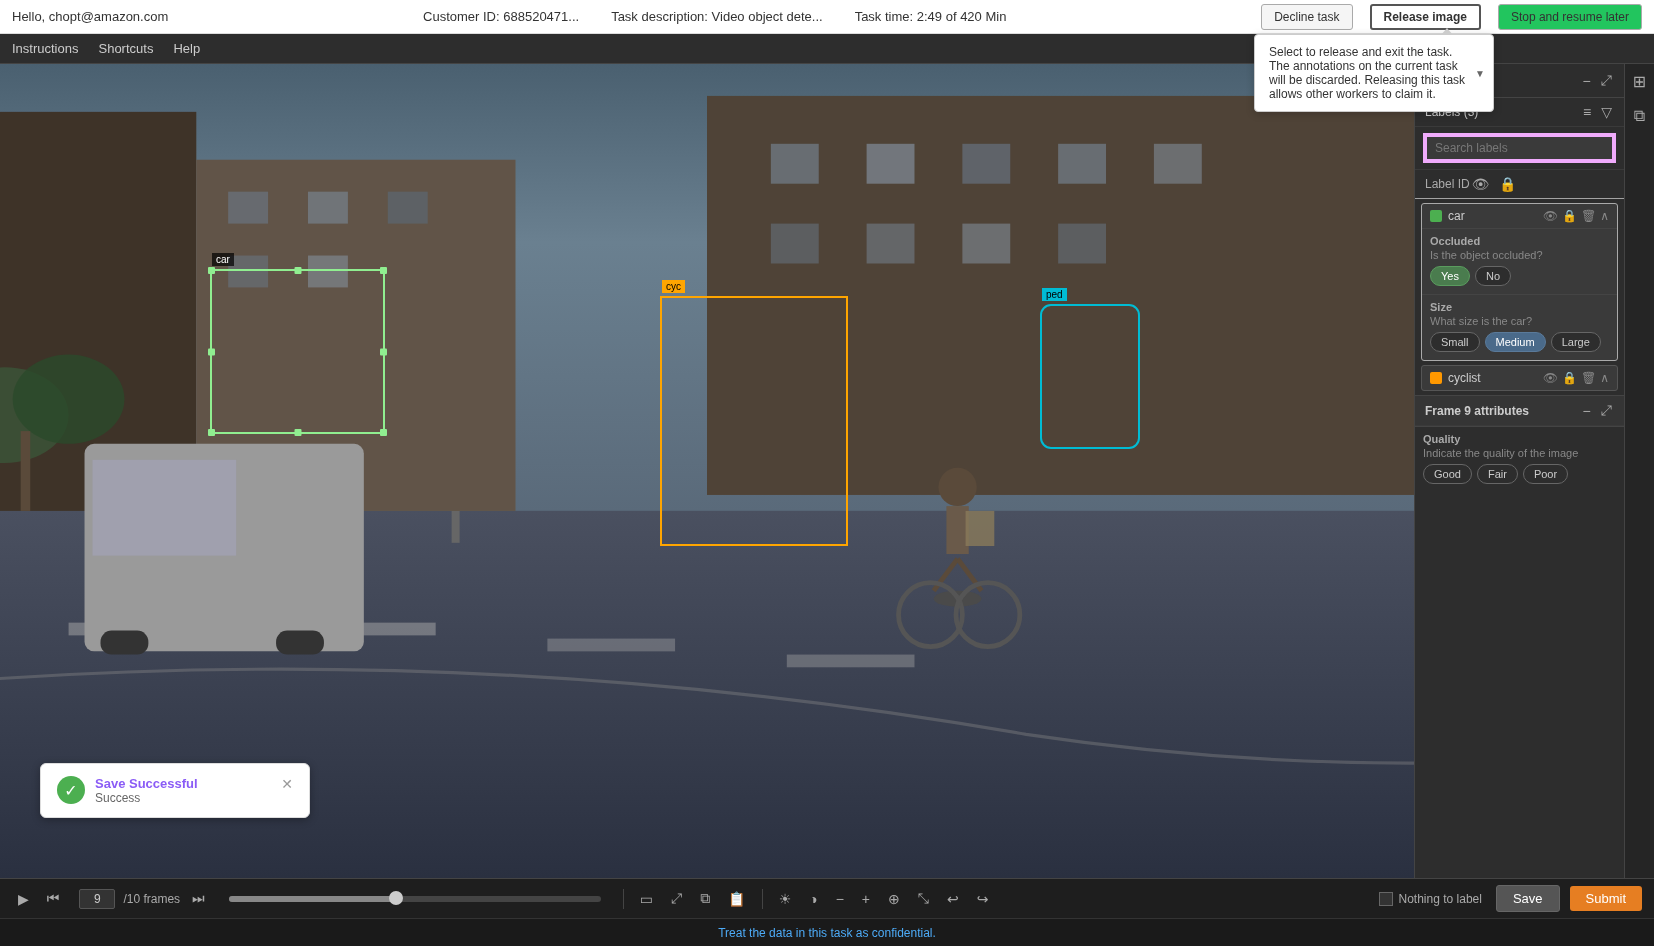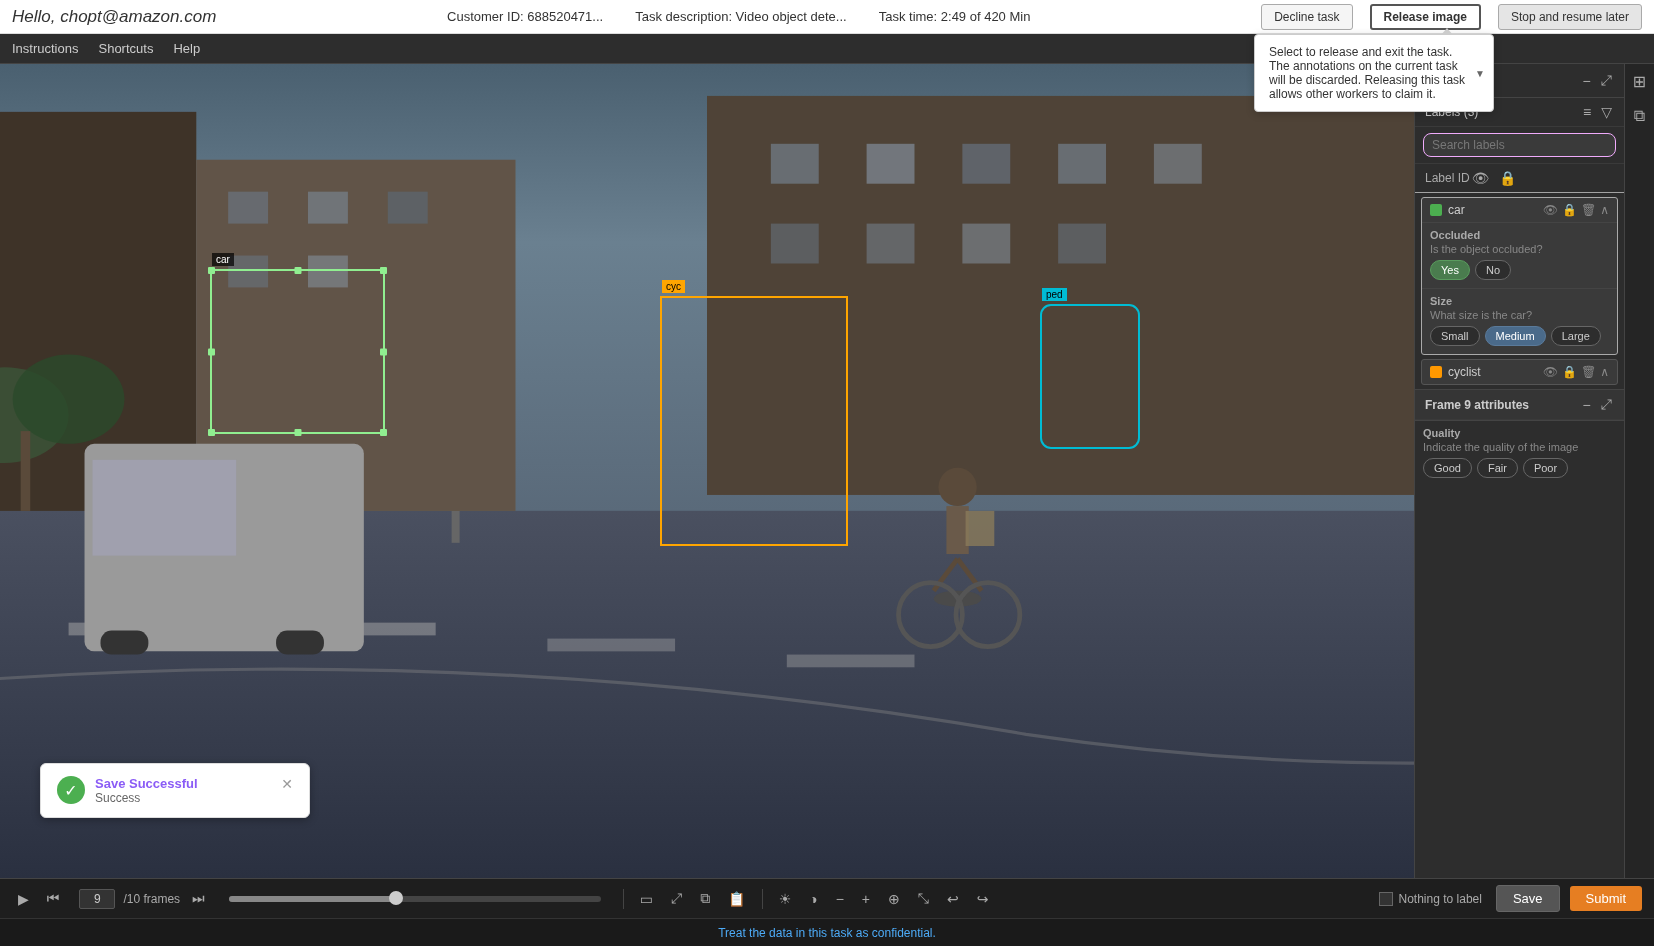--- a/index.html
+++ b/index.html
@@ -4,29 +4,29 @@
   <style>
     * { box-sizing: border-box; margin: 0; padding: 0; }
     body { font-family: Arial, sans-serif; background: #1a1a1a; color: #ccc; width: 1654px; height: 946px; overflow: hidden; font-size: 13px; }
 
     
     #top-bar {
       display: flex; align-items: center; justify-content: space-between;
       background: #fff; color: #333; height: 34px; padding: 0 12px;
       border-bottom: 1px solid #ddd; position: relative; z-index: 100;
     }
-    #top-bar-left { font-size: 17px; font-style: italic; }
+    #top-bar-left { font-size: 13px; }
     #top-bar-center { display: flex; gap: 32px; font-size: 13px; }
     #top-bar-right { display: flex; gap: 17px; }
     .top-btn {
       padding: 4px 12px; border: 1px solid #aaa; background: #f5f5f5;
       cursor: pointer; border-radius: 3px; font-size: 12px; color: #333;
     }
     .top-btn.release { background: #fff; border: 2px solid #555; font-weight: bold; }
-    .top-btn.stop { background: #e5e5e5; }
+    .top-btn.stop { background: #22c55e; }
 
     
     #tooltip {
       position: absolute; top: 34px; right: 160px; z-index: 200;
       background: #fff; border: 1px solid #ccc; border-radius: 4px;
       padding: 10px 14px; width: 240px; font-size: 12px; color: #333;
       box-shadow: 0 2px 8px rgba(0,0,0,0.2);
     }
     #tooltip::before {
       content: ''; position: absolute; top: -7px; right: 40px;
@@ -117,22 +117,22 @@
       padding: 6px 10px; border-bottom: 1px solid #3a3a3a;
     }
     #labels-count { color: #ccc; font-size: 12px; }
     #labels-count-icons { display: flex; gap: 6px; }
 
     
     #search-box {
       padding: 6px 8px; border-bottom: 1px solid #3a3a3a;
     }
     #search-input {
-      width: 100%; background: #3a3a3a; border: 1px solid #f0abfc;
-      color: #ccc; padding: 4px 8px; border-radius: 8px; font-size: 12px;
+      width: 100%; background: #3a3a3a; border: 4px solid #f0abfc;
+      color: #ccc; padding: 4px 8px; border-radius: 0; font-size: 12px;
       outline: none;
     }
     #search-input::placeholder { color: #777; }
 
     
     #label-id-row {
       display: flex; align-items: center; justify-content: flex-start;
       padding: 6px 10px; border-bottom: 1px solid #a3a3a3;
     }
     #label-id-text { color: #aaa; font-size: 12px; }

